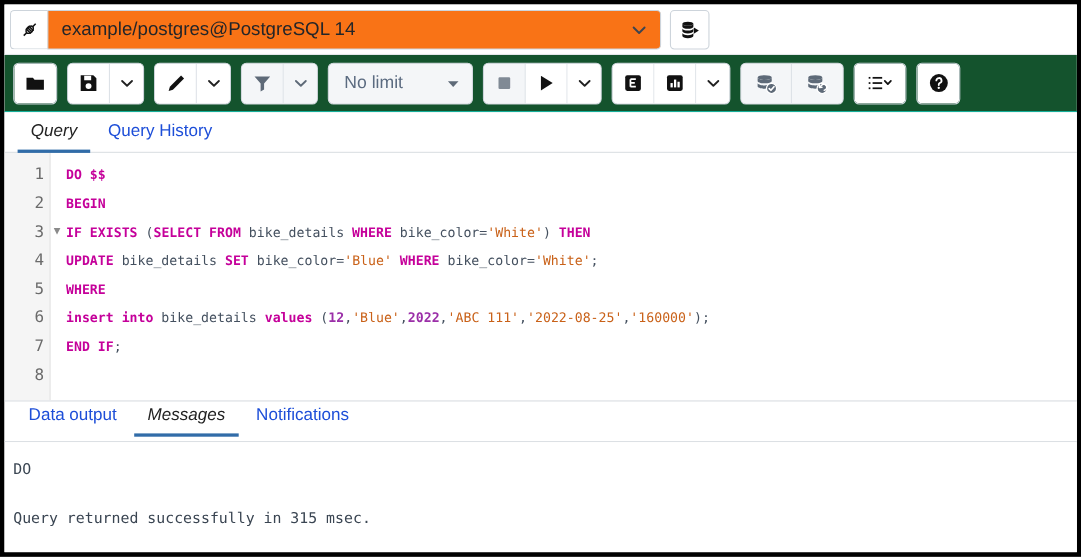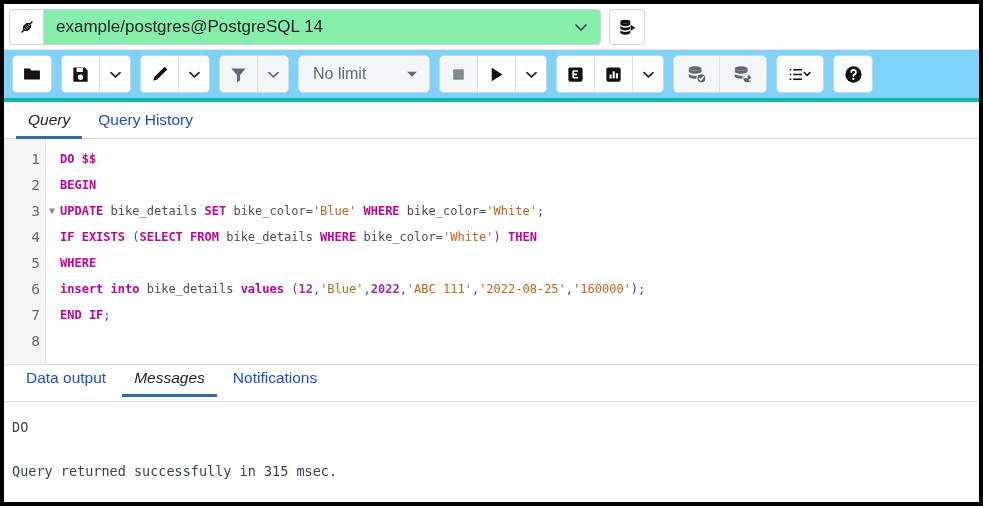--- a/index.html
+++ b/index.html
@@ -37,21 +37,21 @@
     border-right: none;
     border-radius: 4px 0 0 4px;
     background: #fff;
     display: flex; align-items: center; justify-content: center;
   }
   .conn-field {
     flex: 0 0 558px;
     height: 36px;
     border: 1px solid #cdd4db;
     border-radius: 0 4px 4px 0;
-    background: #86efac;
+    background: #f97316;
     display: flex;
     align-items: center;
     padding: 0 8px 0 12px;
   }
   .conn-text {
     flex: 1;
     font-size: 17px;
     color: #222529;
     white-space: nowrap;
     overflow: hidden;
@@ -67,22 +67,22 @@
   }
 
   
   .toolbar {
     height: 52px;
     flex: 0 0 52px;
     display: flex;
     align-items: center;
     gap: 9px;
     padding: 0 8px;
-    background: #7dd3fc;
-    border-bottom: 4px solid #14b8a6;
+    background: #14532d;
+    border-bottom: 1px solid #14b8a6;
   }
   .group {
     display: flex;
     align-items: center;
     border: 1px solid #cdd4db;
     border-radius: 5px;
     overflow: hidden;
     height: 38px;
     background: #fff;
   }
@@ -420,22 +420,22 @@
       <div class="gnum"><span>3</span><span class="fold">▼</span></div>
       <div class="gnum"><span>4</span></div>
       <div class="gnum"><span>5</span></div>
       <div class="gnum"><span>6</span></div>
       <div class="gnum"><span>7</span></div>
       <div class="gnum"><span>8</span></div>
     </div>
     <div class="code" id="code-area">
         <div class="cline"><span class="kw">DO</span><span class="pun"> </span><span class="kw">$$</span></div>
         <div class="cline"><span class="kw">BEGIN</span></div>
+        <div class="cline"><span class="kw">IF EXISTS </span><span class="pun">(</span><span class="kw">SELECT FROM </span><span class="id">bike_details </span><span class="kw">WHERE </span><span class="id">bike_color=</span><span class="str">'White'</span><span class="pun">) </span><span class="kw">THEN</span></div>
         <div class="cline"><span class="kw">UPDATE </span><span class="id">bike_details </span><span class="kw">SET </span><span class="id">bike_color=</span><span class="str">'Blue' </span><span class="kw">WHERE </span><span class="id">bike_color=</span><span class="str">'White'</span><span class="pun">;</span></div>
-        <div class="cline"><span class="kw">IF EXISTS </span><span class="pun">(</span><span class="kw">SELECT FROM </span><span class="id">bike_details </span><span class="kw">WHERE </span><span class="id">bike_color=</span><span class="str">'White'</span><span class="pun">) </span><span class="kw">THEN</span></div>
         <div class="cline"><span class="kw">WHERE</span></div>
         <div class="cline"><span class="kw">insert into </span><span class="id">bike_details </span><span class="kw">values </span><span class="pun">(</span><span class="num">12</span><span class="pun">,</span><span class="str">'Blue'</span><span class="pun">,</span><span class="num">2022</span><span class="pun">,</span><span class="str">'ABC 111'</span><span class="pun">,</span><span class="str">'2022-08-25'</span><span class="pun">,</span><span class="str">'160000'</span><span class="pun">)</span><span class="pun">;</span></div>
         <div class="cline"><span class="kw">END IF</span><span class="pun">;</span></div>
       </div>
   </div>
 
   <div class="outbar">
     <div class="tab">
       <span>Data output</span>
     </div>

